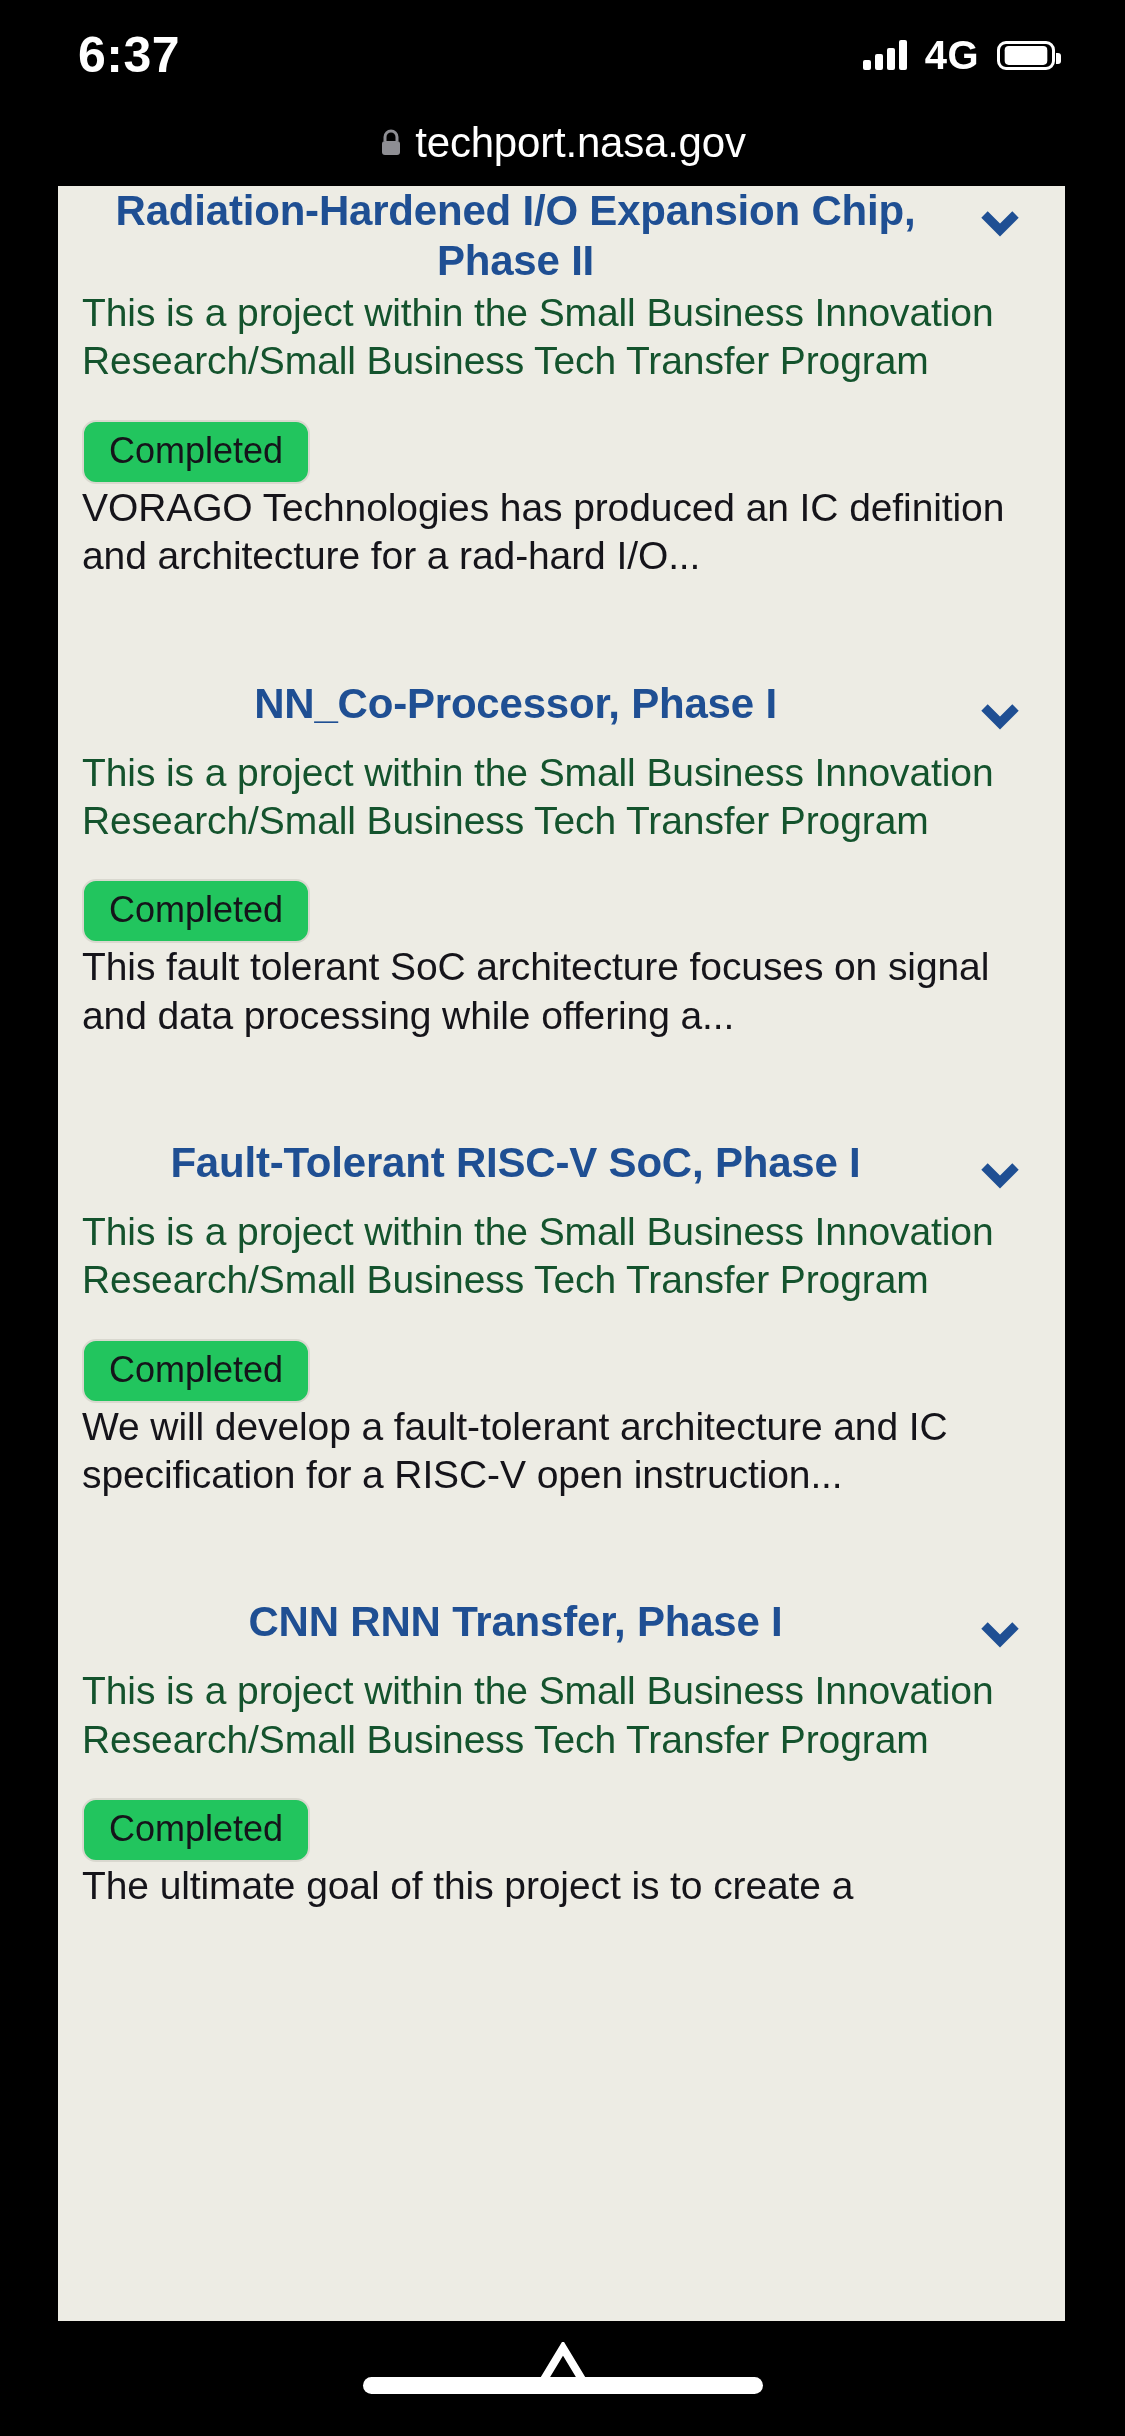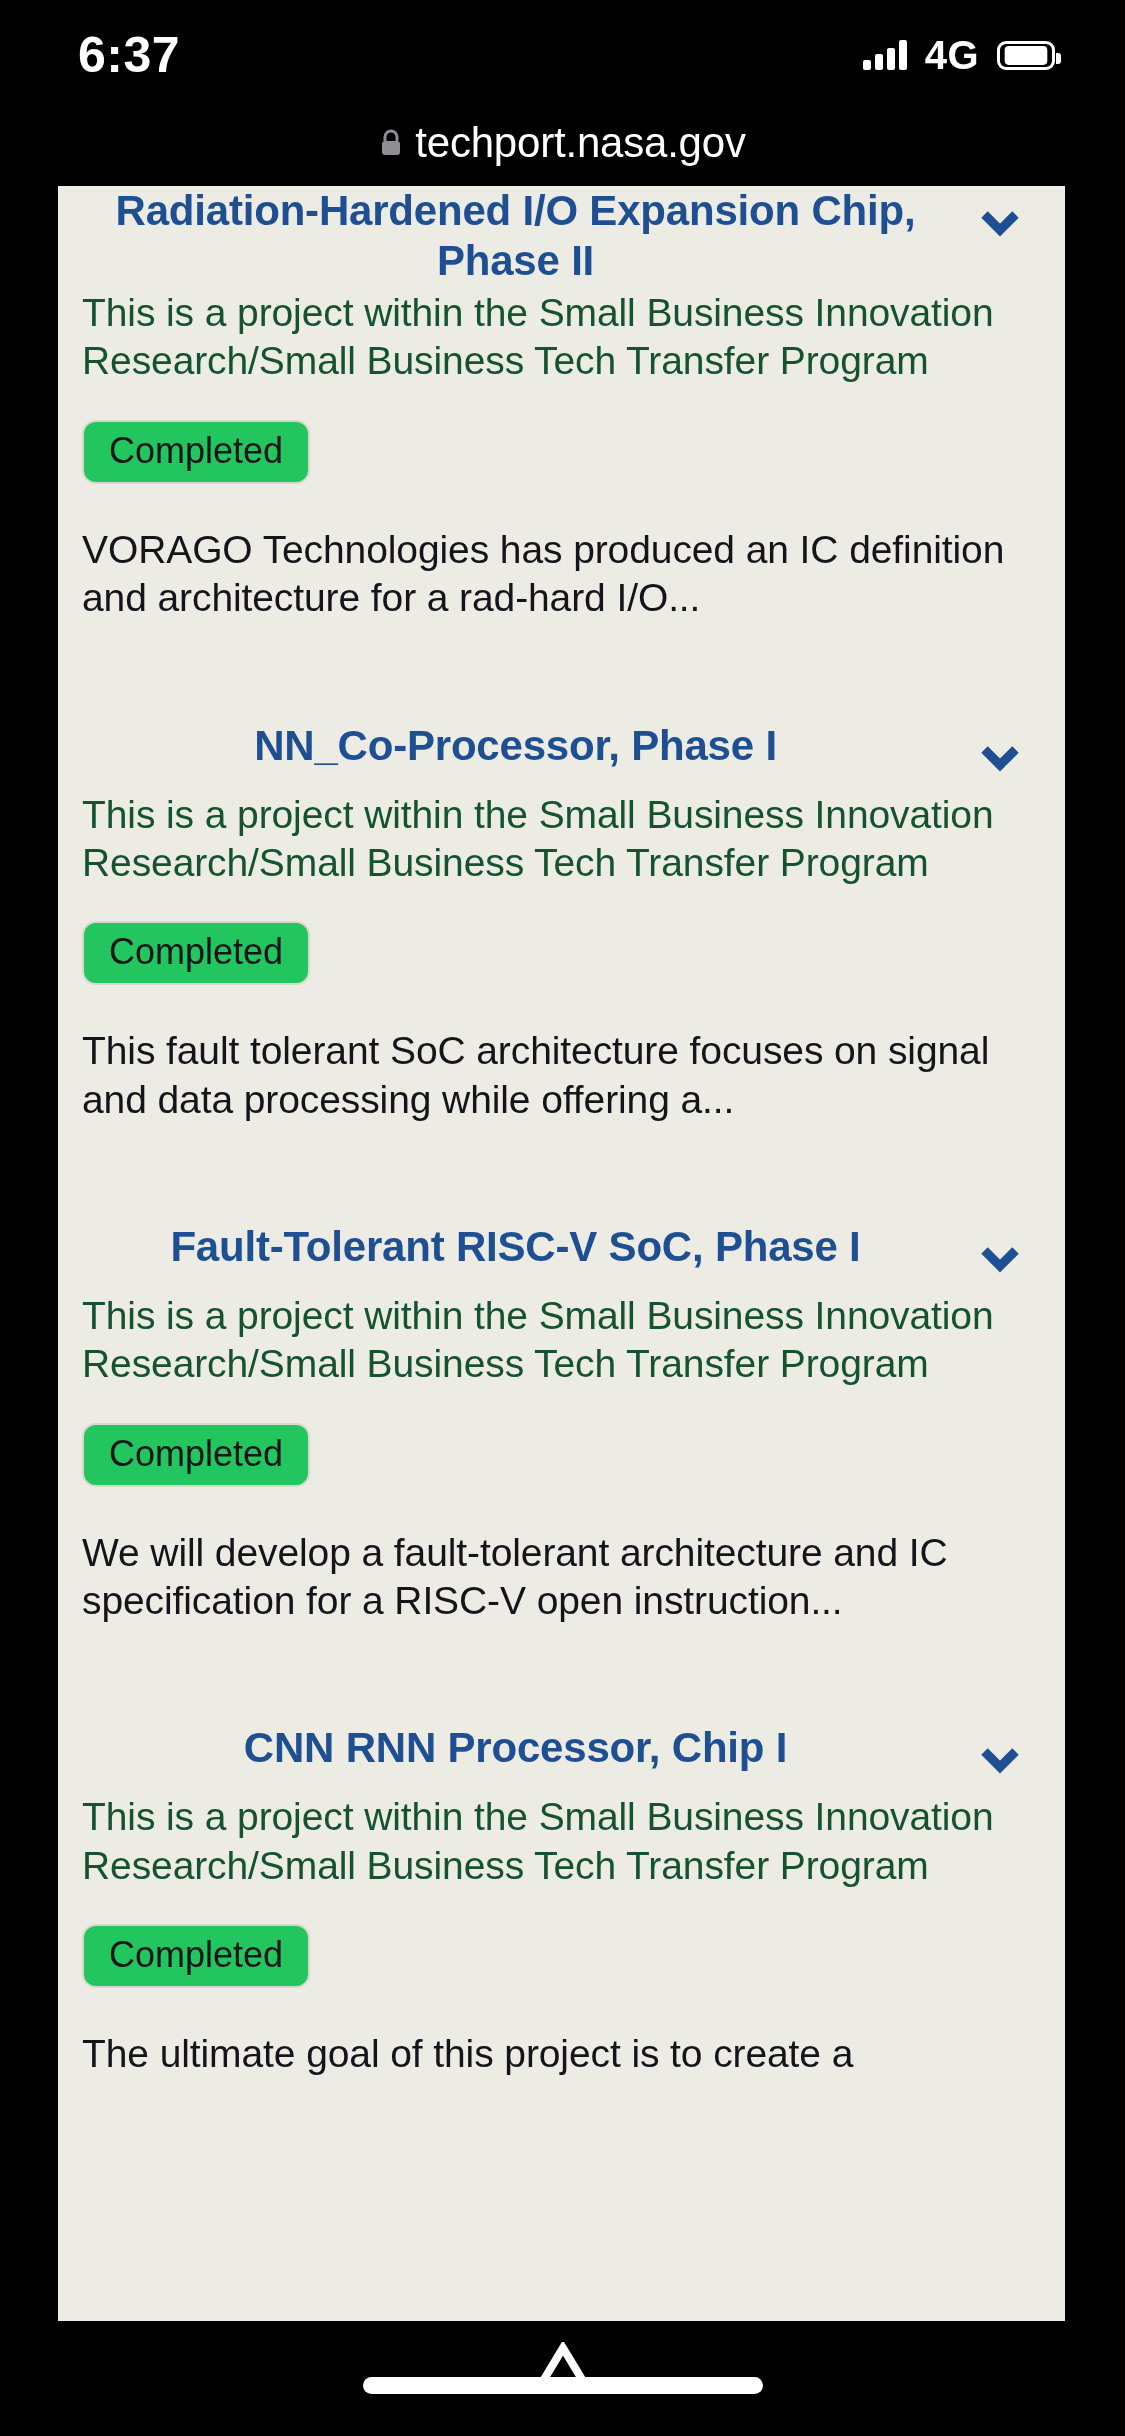--- a/index.html
+++ b/index.html
@@ -111,21 +111,20 @@
     border:2px solid #d9d8cf;
     border-radius:14px;
     color:#15141a;
     font-size:36px;
     line-height:1;
   }
   .card-summary {
     color:#15141a;
     font-size:39px;
     line-height:1.24;
-    margin-top:42px;
     letter-spacing:-0.1px;
   }
   .card-gap { height:98px; }
 
   
   #home-area {
     position:absolute; left:0; bottom:0;
     width:1125px; height:115px;
     background:#000;
   }
@@ -210,21 +209,21 @@
         </div>
         <div class="card-program">This is a project within the Small Business Innovation Research/Small Business Tech Transfer Program</div>
         <div class="status-badge">Completed</div>
         <div class="card-summary">We will develop a fault-tolerant architecture and IC specification for a RISC-V open instruction...</div>
       </div>
 
       <div class="card-gap"></div>
 
       <div class="project-card">
         <div class="card-header">
-          <div class="card-title">CNN RNN Processor, Chip I</div>
+          <div class="card-title">CNN RNN Transfer, Phase I</div>
           <svg class="chevron-down-icon" viewBox="0 0 48 48">
             <path d="M12 19 L24 31 L36 19" fill="none" stroke="#1f4f93" stroke-width="7" stroke-linecap="butt" stroke-linejoin="miter"></path>
           </svg>
         </div>
         <div class="card-program">This is a project within the Small Business Innovation Research/Small Business Tech Transfer Program</div>
         <div class="status-badge">Completed</div>
         <div class="card-summary">The ultimate goal of this project is to create a</div>
       </div>
 
     </div>

